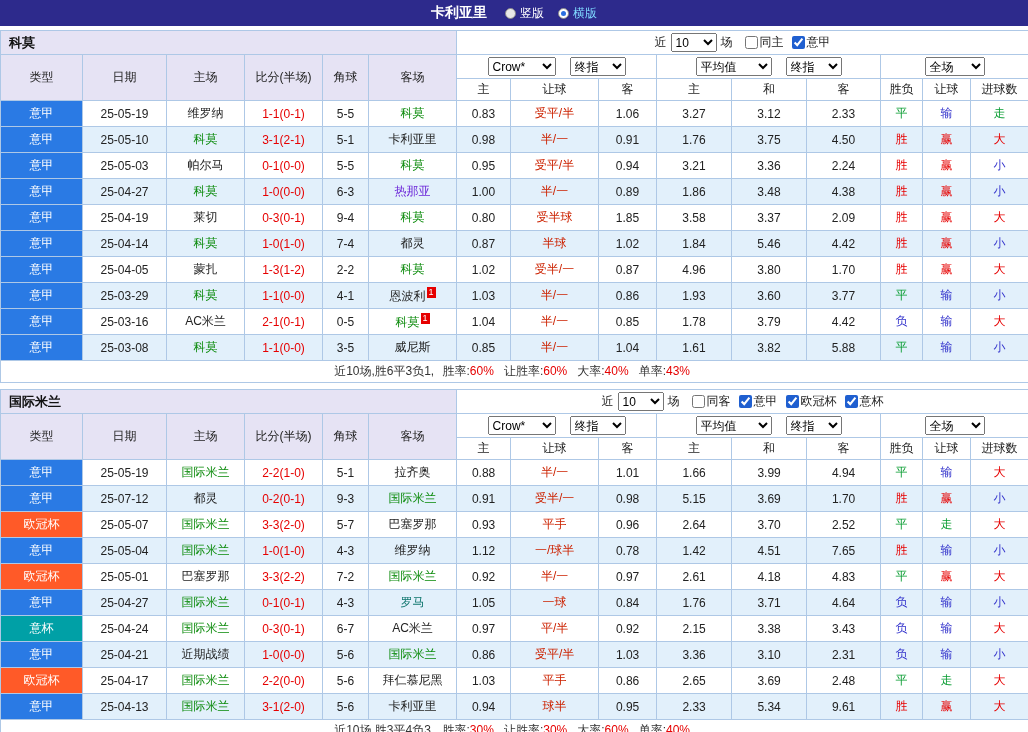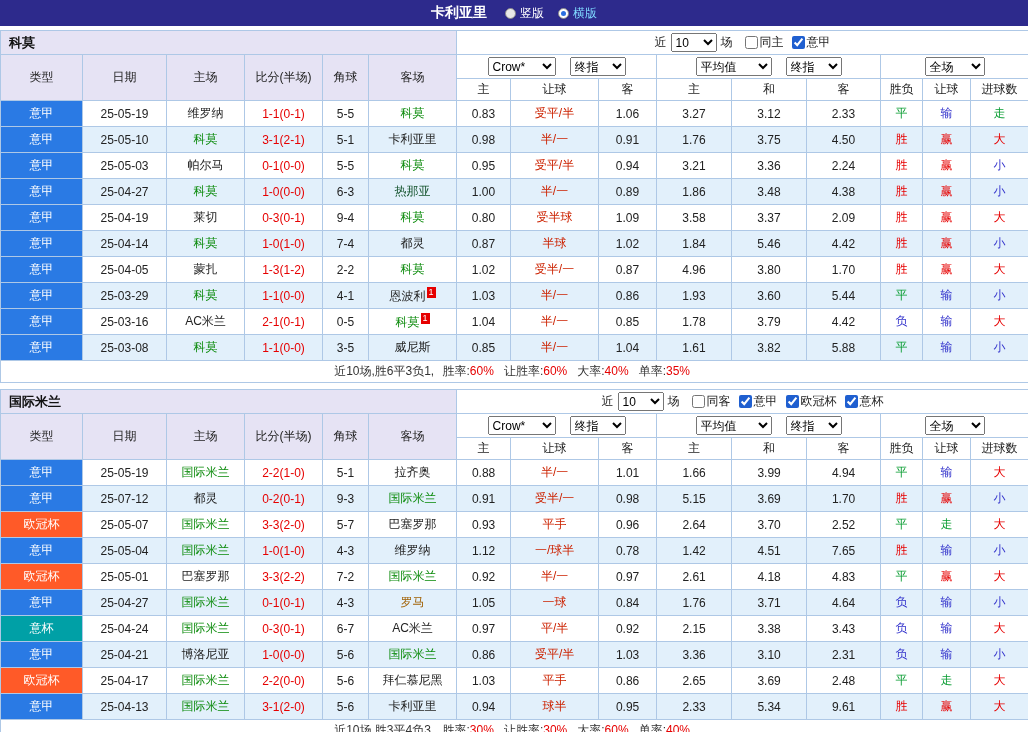--- a/index.html
+++ b/index.html
@@ -195,41 +195,41 @@
           <td style="color:#e60000">胜</td>
           <td style="color:#e60000">赢</td>
           <td style="color:#3333cc">小</td>
         </tr>
         <tr class="row alt">
           <td class="leaguecell" style="background:#2a7ae4">意甲</td>
           <td>25-04-27</td>
           <td><span style="color:#0a8a0a">科莫</span></td>
           <td class="scorecell">1-0(0-0)</td>
           <td>6-3</td>
-          <td><span style="color:#14532d">热那亚</span></td>
+          <td><span style="color:#6d28d9">热那亚</span></td>
           <td>1.00</td>
           <td class="handicapcell">半/一</td>
           <td>0.89</td>
           <td>1.86</td>
           <td>3.48</td>
           <td>4.38</td>
           <td style="color:#e60000">胜</td>
           <td style="color:#e60000">赢</td>
           <td style="color:#3333cc">小</td>
         </tr>
         <tr class="row">
           <td class="leaguecell" style="background:#2a7ae4">意甲</td>
           <td>25-04-19</td>
           <td><span style="color:#222">莱切</span></td>
           <td class="scorecell">0-3(0-1)</td>
           <td>9-4</td>
           <td><span style="color:#0a8a0a">科莫</span></td>
           <td>0.80</td>
           <td class="handicapcell">受半球</td>
-          <td>1.09</td>
+          <td>1.85</td>
           <td>3.58</td>
           <td>3.37</td>
           <td>2.09</td>
           <td style="color:#e60000">胜</td>
           <td style="color:#e60000">赢</td>
           <td style="color:#e60000">大</td>
         </tr>
         <tr class="row alt">
           <td class="leaguecell" style="background:#2a7ae4">意甲</td>
           <td>25-04-14</td>
@@ -269,21 +269,21 @@
           <td>25-03-29</td>
           <td><span style="color:#0a8a0a">科莫</span></td>
           <td class="scorecell">1-1(0-0)</td>
           <td>4-1</td>
           <td><span style="color:#222">恩波利</span><span class="badge">1</span></td>
           <td>1.03</td>
           <td class="handicapcell">半/一</td>
           <td>0.86</td>
           <td>1.93</td>
           <td>3.60</td>
-          <td>5.44</td>
+          <td>3.77</td>
           <td style="color:#0a9d33">平</td>
           <td style="color:#3333cc">输</td>
           <td style="color:#3333cc">小</td>
         </tr>
         <tr class="row">
           <td class="leaguecell" style="background:#2a7ae4">意甲</td>
           <td>25-03-16</td>
           <td><span style="color:#222">AC米兰</span></td>
           <td class="scorecell">2-1(0-1)</td>
           <td>0-5</td>
@@ -312,21 +312,21 @@
           <td>3.82</td>
           <td>5.88</td>
           <td style="color:#0a9d33">平</td>
           <td style="color:#3333cc">输</td>
           <td style="color:#3333cc">小</td>
         </tr>
       </tbody>
     <tfoot>
       <tr class="summary-row">
         <td colspan="15">
-          <span>近10场,胜6平3负1, </span><span><span class="stat">胜率:<span style="color:#e60000">60%</span></span><span class="stat">让胜率:<span style="color:#e60000">60%</span></span><span class="stat">大率:<span style="color:#e60000">40%</span></span><span class="stat">单率:<span style="color:#e60000">35%</span></span></span>
+          <span>近10场,胜6平3负1, </span><span><span class="stat">胜率:<span style="color:#e60000">60%</span></span><span class="stat">让胜率:<span style="color:#e60000">60%</span></span><span class="stat">大率:<span style="color:#e60000">40%</span></span><span class="stat">单率:<span style="color:#e60000">43%</span></span></span>
         </td>
       </tr>
     </tfoot>
   </table>
 </div>
 
 <div class="section">
   <table class="grid">
     <colgroup>
       <col style="width:82px">
@@ -493,21 +493,21 @@
           <td style="color:#0a9d33">平</td>
           <td style="color:#e60000">赢</td>
           <td style="color:#e60000">大</td>
         </tr>
         <tr class="row alt">
           <td class="leaguecell" style="background:#2a7ae4">意甲</td>
           <td>25-04-27</td>
           <td><span style="color:#0a8a0a">国际米兰</span></td>
           <td class="scorecell">0-1(0-1)</td>
           <td>4-3</td>
-          <td><span style="color:#a16207">罗马</span></td>
+          <td><span style="color:#0f766e">罗马</span></td>
           <td>1.05</td>
           <td class="handicapcell">一球</td>
           <td>0.84</td>
           <td>1.76</td>
           <td>3.71</td>
           <td>4.64</td>
           <td style="color:#3333cc">负</td>
           <td style="color:#3333cc">输</td>
           <td style="color:#3333cc">小</td>
         </tr>
@@ -524,21 +524,21 @@
           <td>2.15</td>
           <td>3.38</td>
           <td>3.43</td>
           <td style="color:#3333cc">负</td>
           <td style="color:#3333cc">输</td>
           <td style="color:#e60000">大</td>
         </tr>
         <tr class="row alt">
           <td class="leaguecell" style="background:#2a7ae4">意甲</td>
           <td>25-04-21</td>
-          <td><span style="color:#222">博洛尼亚</span></td>
+          <td><span style="color:#222">近期战绩</span></td>
           <td class="scorecell">1-0(0-0)</td>
           <td>5-6</td>
           <td><span style="color:#0a8a0a">国际米兰</span></td>
           <td>0.86</td>
           <td class="handicapcell">受平/半</td>
           <td>1.03</td>
           <td>3.36</td>
           <td>3.10</td>
           <td>2.31</td>
           <td style="color:#3333cc">负</td>

